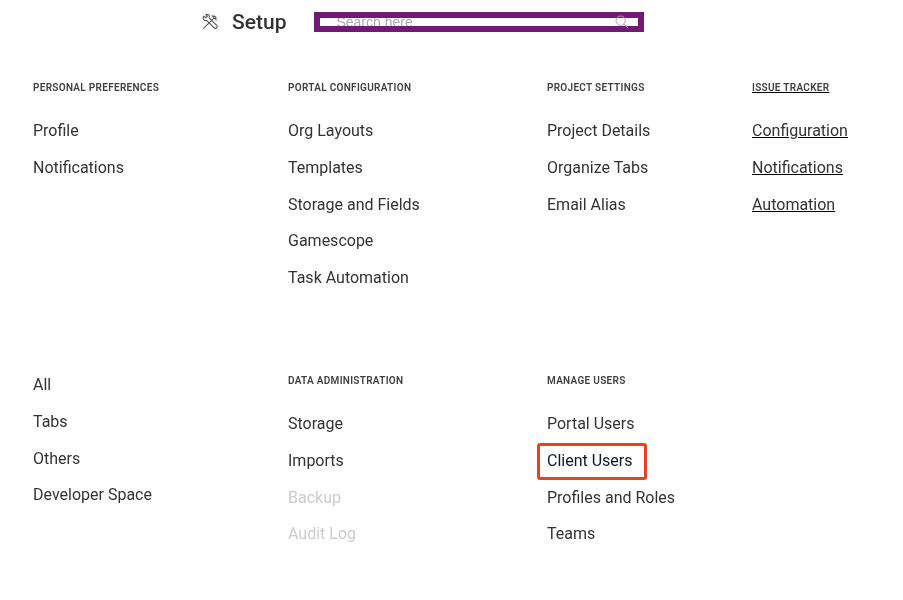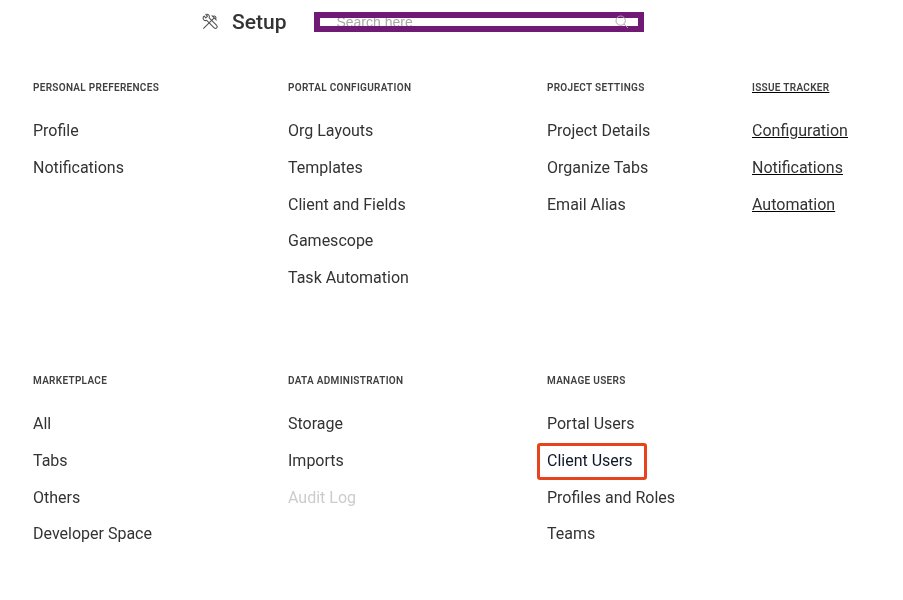--- a/index.html
+++ b/index.html
@@ -152,21 +152,21 @@
       <li><a>Profile</a></li>
       <li><a>Notifications</a></li>
     </ul>
   </div>
 
   <div class="section">
     <div class="section-title">PORTAL CONFIGURATION</div>
     <ul>
       <li><a>Org Layouts</a></li>
       <li><a>Templates</a></li>
-      <li><a>Client and Fields</a></li>
+      <li><a>Storage and Fields</a></li>
       <li><a>Gamescope</a></li>
       <li><a>Task Automation</a></li>
     </ul>
   </div>
 
   <div class="section">
     <div class="section-title">PROJECT SETTINGS</div>
     <ul>
       <li><a>Project Details</a></li>
       <li><a>Organize Tabs</a></li>
@@ -177,35 +177,35 @@
   <div class="section">
     <div class="section-title">ISSUE TRACKER</div>
     <ul>
       <li><a>Configuration</a></li>
       <li><a>Notifications</a></li>
       <li><a>Automation</a></li>
     </ul>
   </div>
 
   <div class="section">
-    <div class="section-title">MARKETPLACE</div>
     <ul>
       <li><a>All</a></li>
       <li><a>Tabs</a></li>
       <li><a>Others</a></li>
       <li><a>Developer Space</a></li>
 
     </ul>
   </div>
 
   <div class="section">
     <div class="section-title">DATA ADMINISTRATION</div>
     <ul>
       <li><a>Storage</a></li>
       <li><a>Imports</a></li>
+      <li class="disabled"><a>Backup</a></li>
       <li class="disabled"><a>Audit Log</a></li>
     </ul>
   </div>
 
   <div class="section">
     <div class="section-title">MANAGE USERS</div>
     <ul>
       <li><a>Portal Users</a></li>
       <li class="highlighted">
         <a>Client Users</a>

